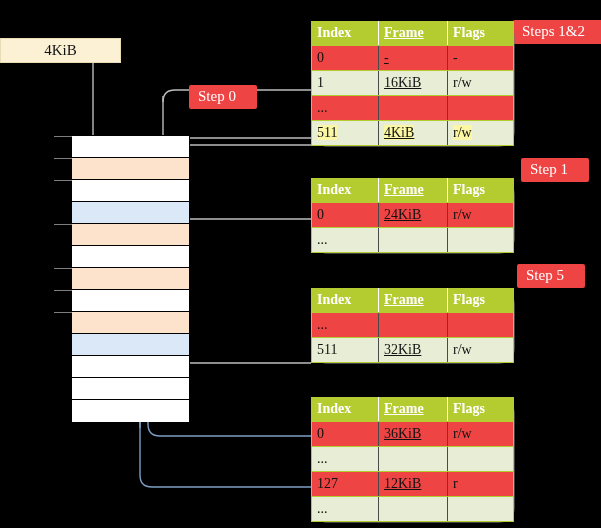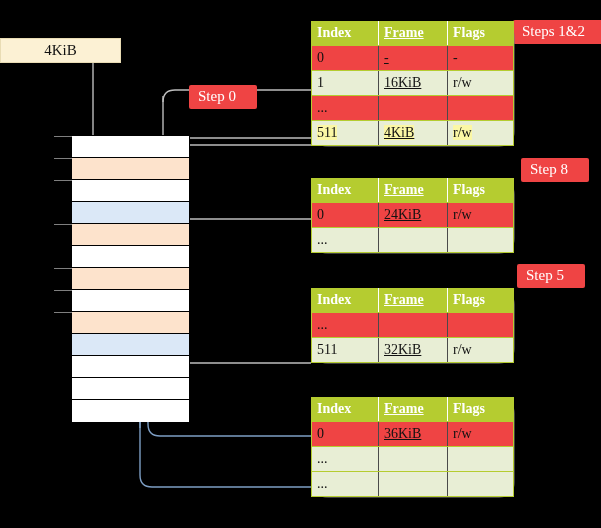--- a/index.html
+++ b/index.html
@@ -182,21 +182,21 @@
       <div class="stub" style="left: 54px; top: 180px; width: 18px;"></div>
       <div class="stub" style="left: 54px; top: 224px; width: 18px;"></div>
       <div class="stub" style="left: 54px; top: 268px; width: 18px;"></div>
       <div class="stub" style="left: 54px; top: 290px; width: 18px;"></div>
       <div class="stub" style="left: 54px; top: 312px; width: 18px;"></div>
     </div>
 
   <div id="badges">
       <div class="badge" style="left: 189px; top: 41px; margin-top: 44px;">Step 0</div>
       <div class="badge" style="left: 513px; top: 20px;">Steps 1&amp;2</div>
-      <div class="badge" style="left: 521px; top: 158px;">Step 8</div>
+      <div class="badge" style="left: 521px; top: 158px;">Step 1</div>
       <div class="badge" style="left: 517px; top: 264px;">Step 5</div>
     </div>
 
   <div id="tables">
       <table class="ptable" style="left: 311px; top: 21px; width: 169px;">
         <thead>
           <tr>
             <th class="col-index">Index</th>
             <th class="col-frame">Frame</th>
             <th class="col-flags">Flags</th>
@@ -279,20 +279,25 @@
           <tr>
             <td class="col-index">0</td>
             <td class="col-frame">36KiB</td>
             <td class="col-flags">r/w</td>
           </tr>
           <tr class="alt">
             <td class="col-index">...</td>
             <td class="col-frame"></td>
             <td class="col-flags"></td>
           </tr>
+          <tr>
+            <td class="col-index">127</td>
+            <td class="col-frame">12KiB</td>
+            <td class="col-flags">r</td>
+          </tr>
           <tr class="alt">
             <td class="col-index">...</td>
             <td class="col-frame"></td>
             <td class="col-flags"></td>
           </tr>
         </tbody>
       </table>
     </div>
 
 </div>

